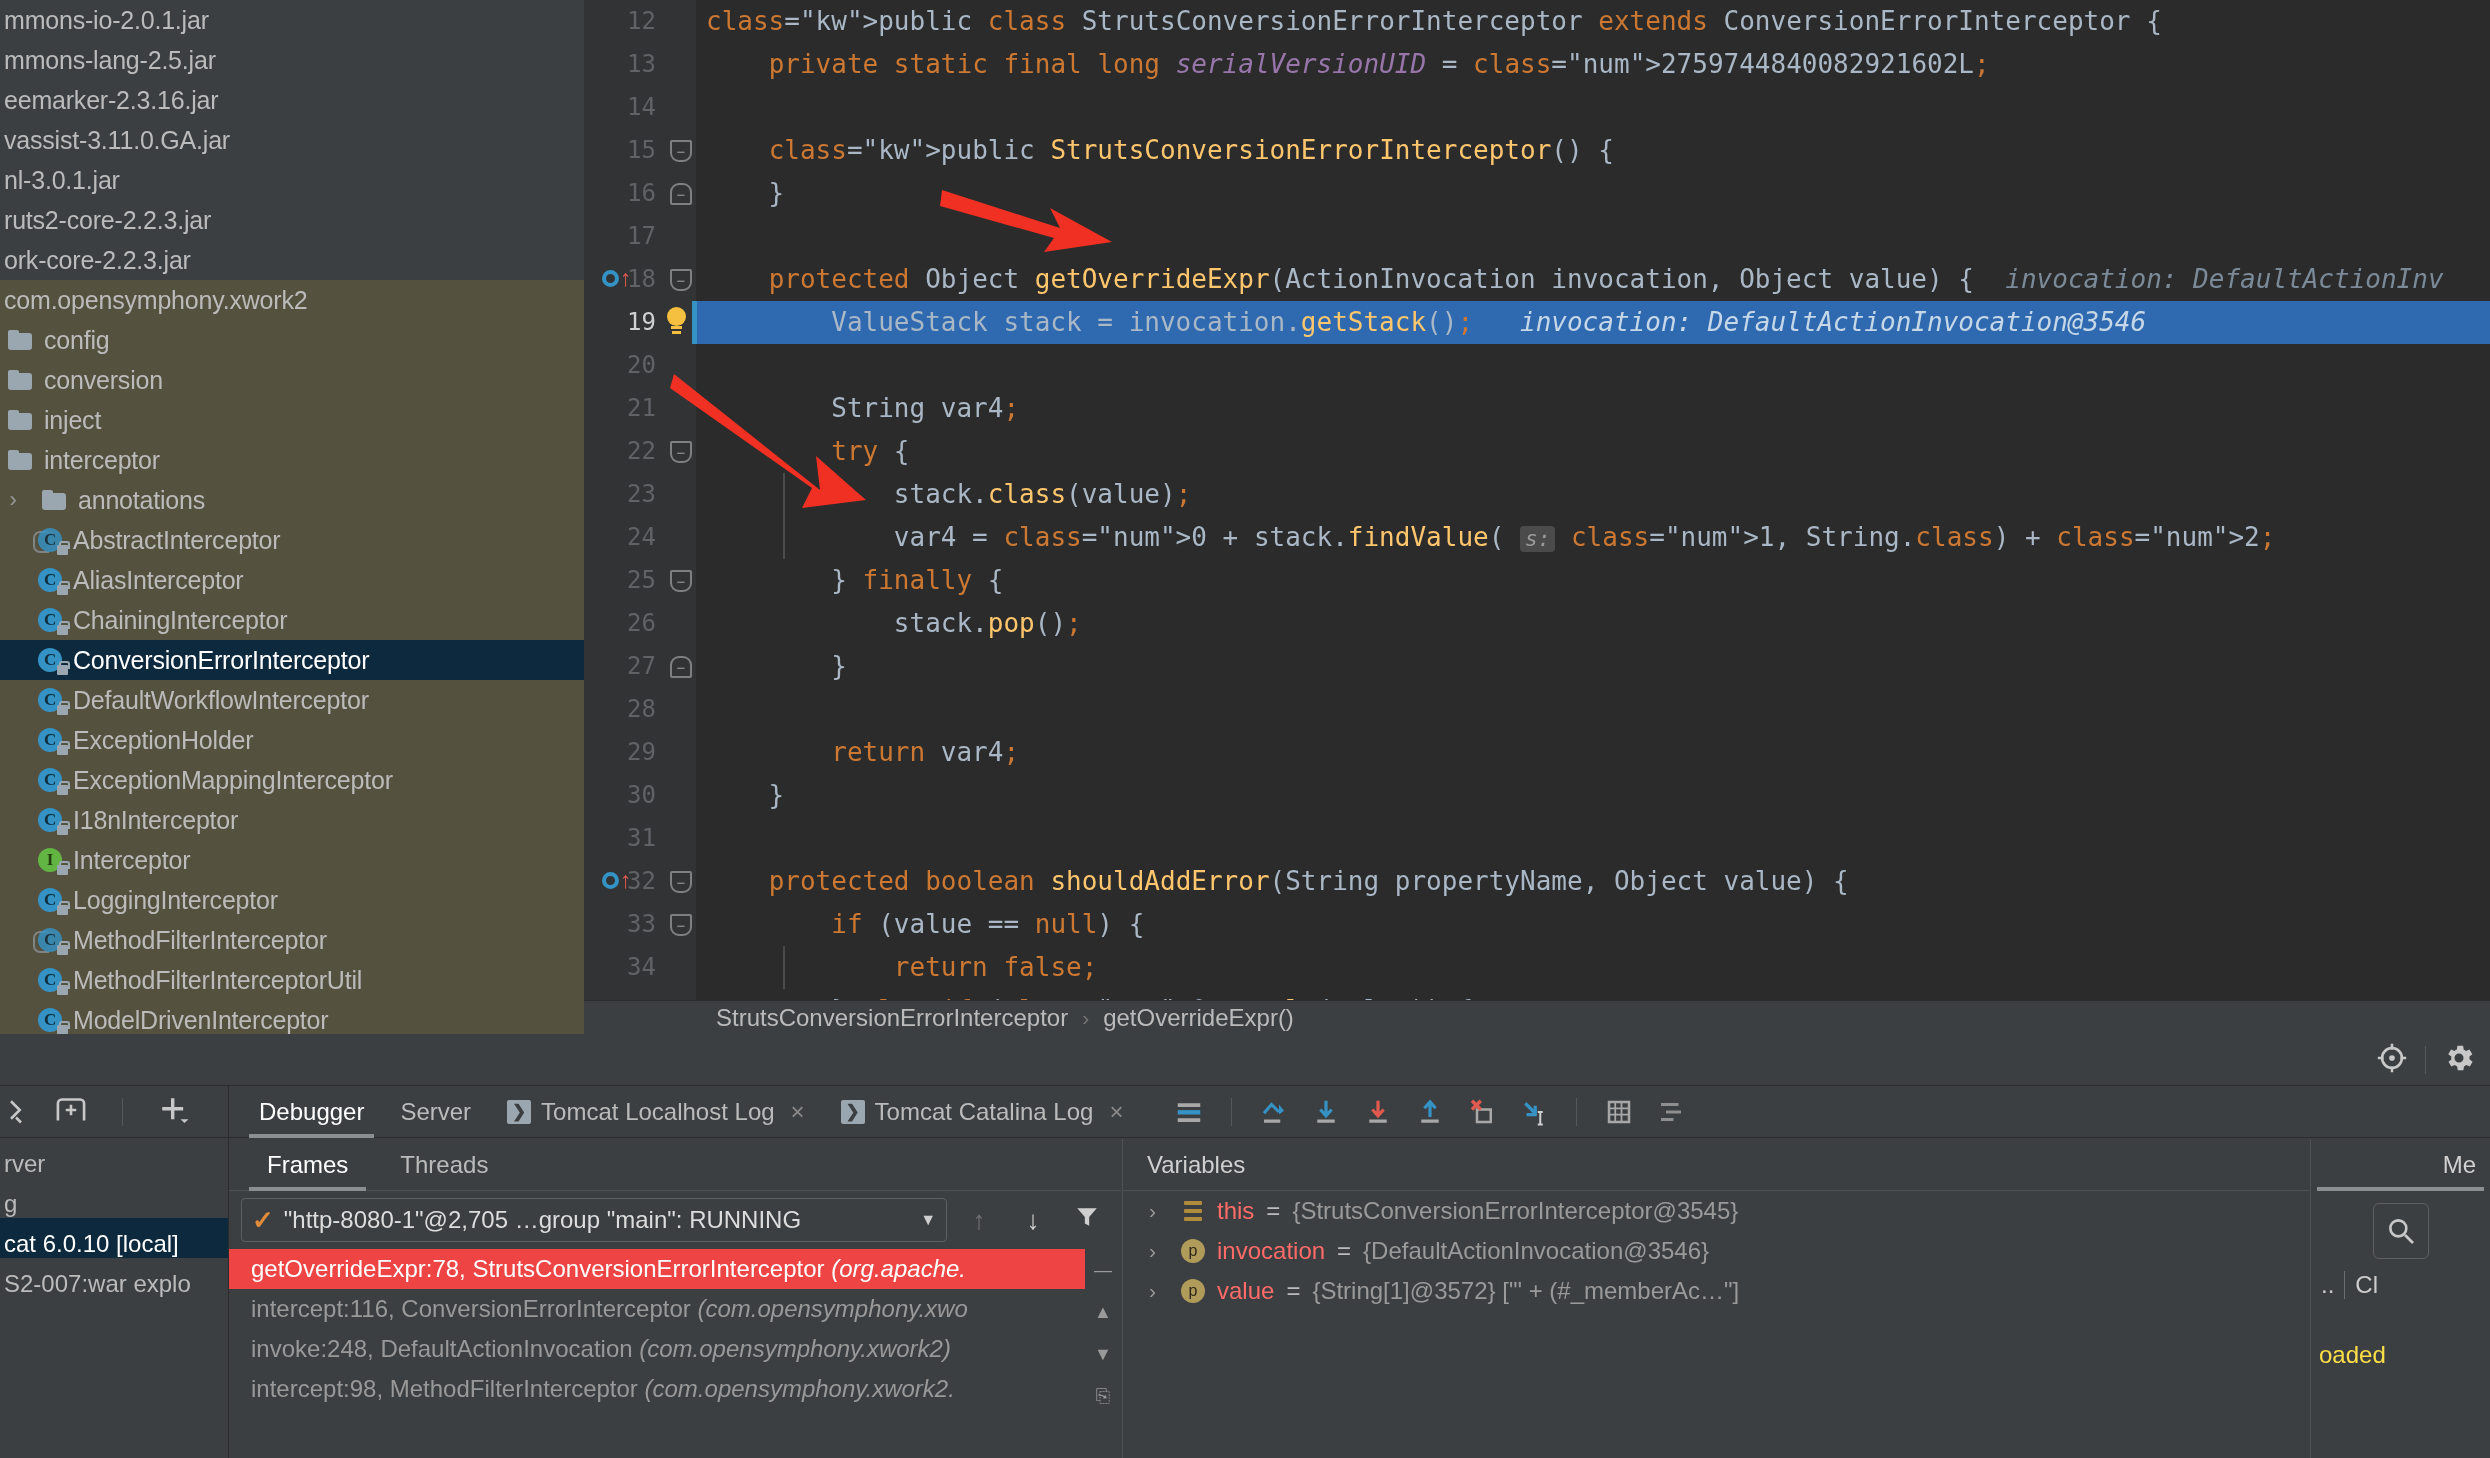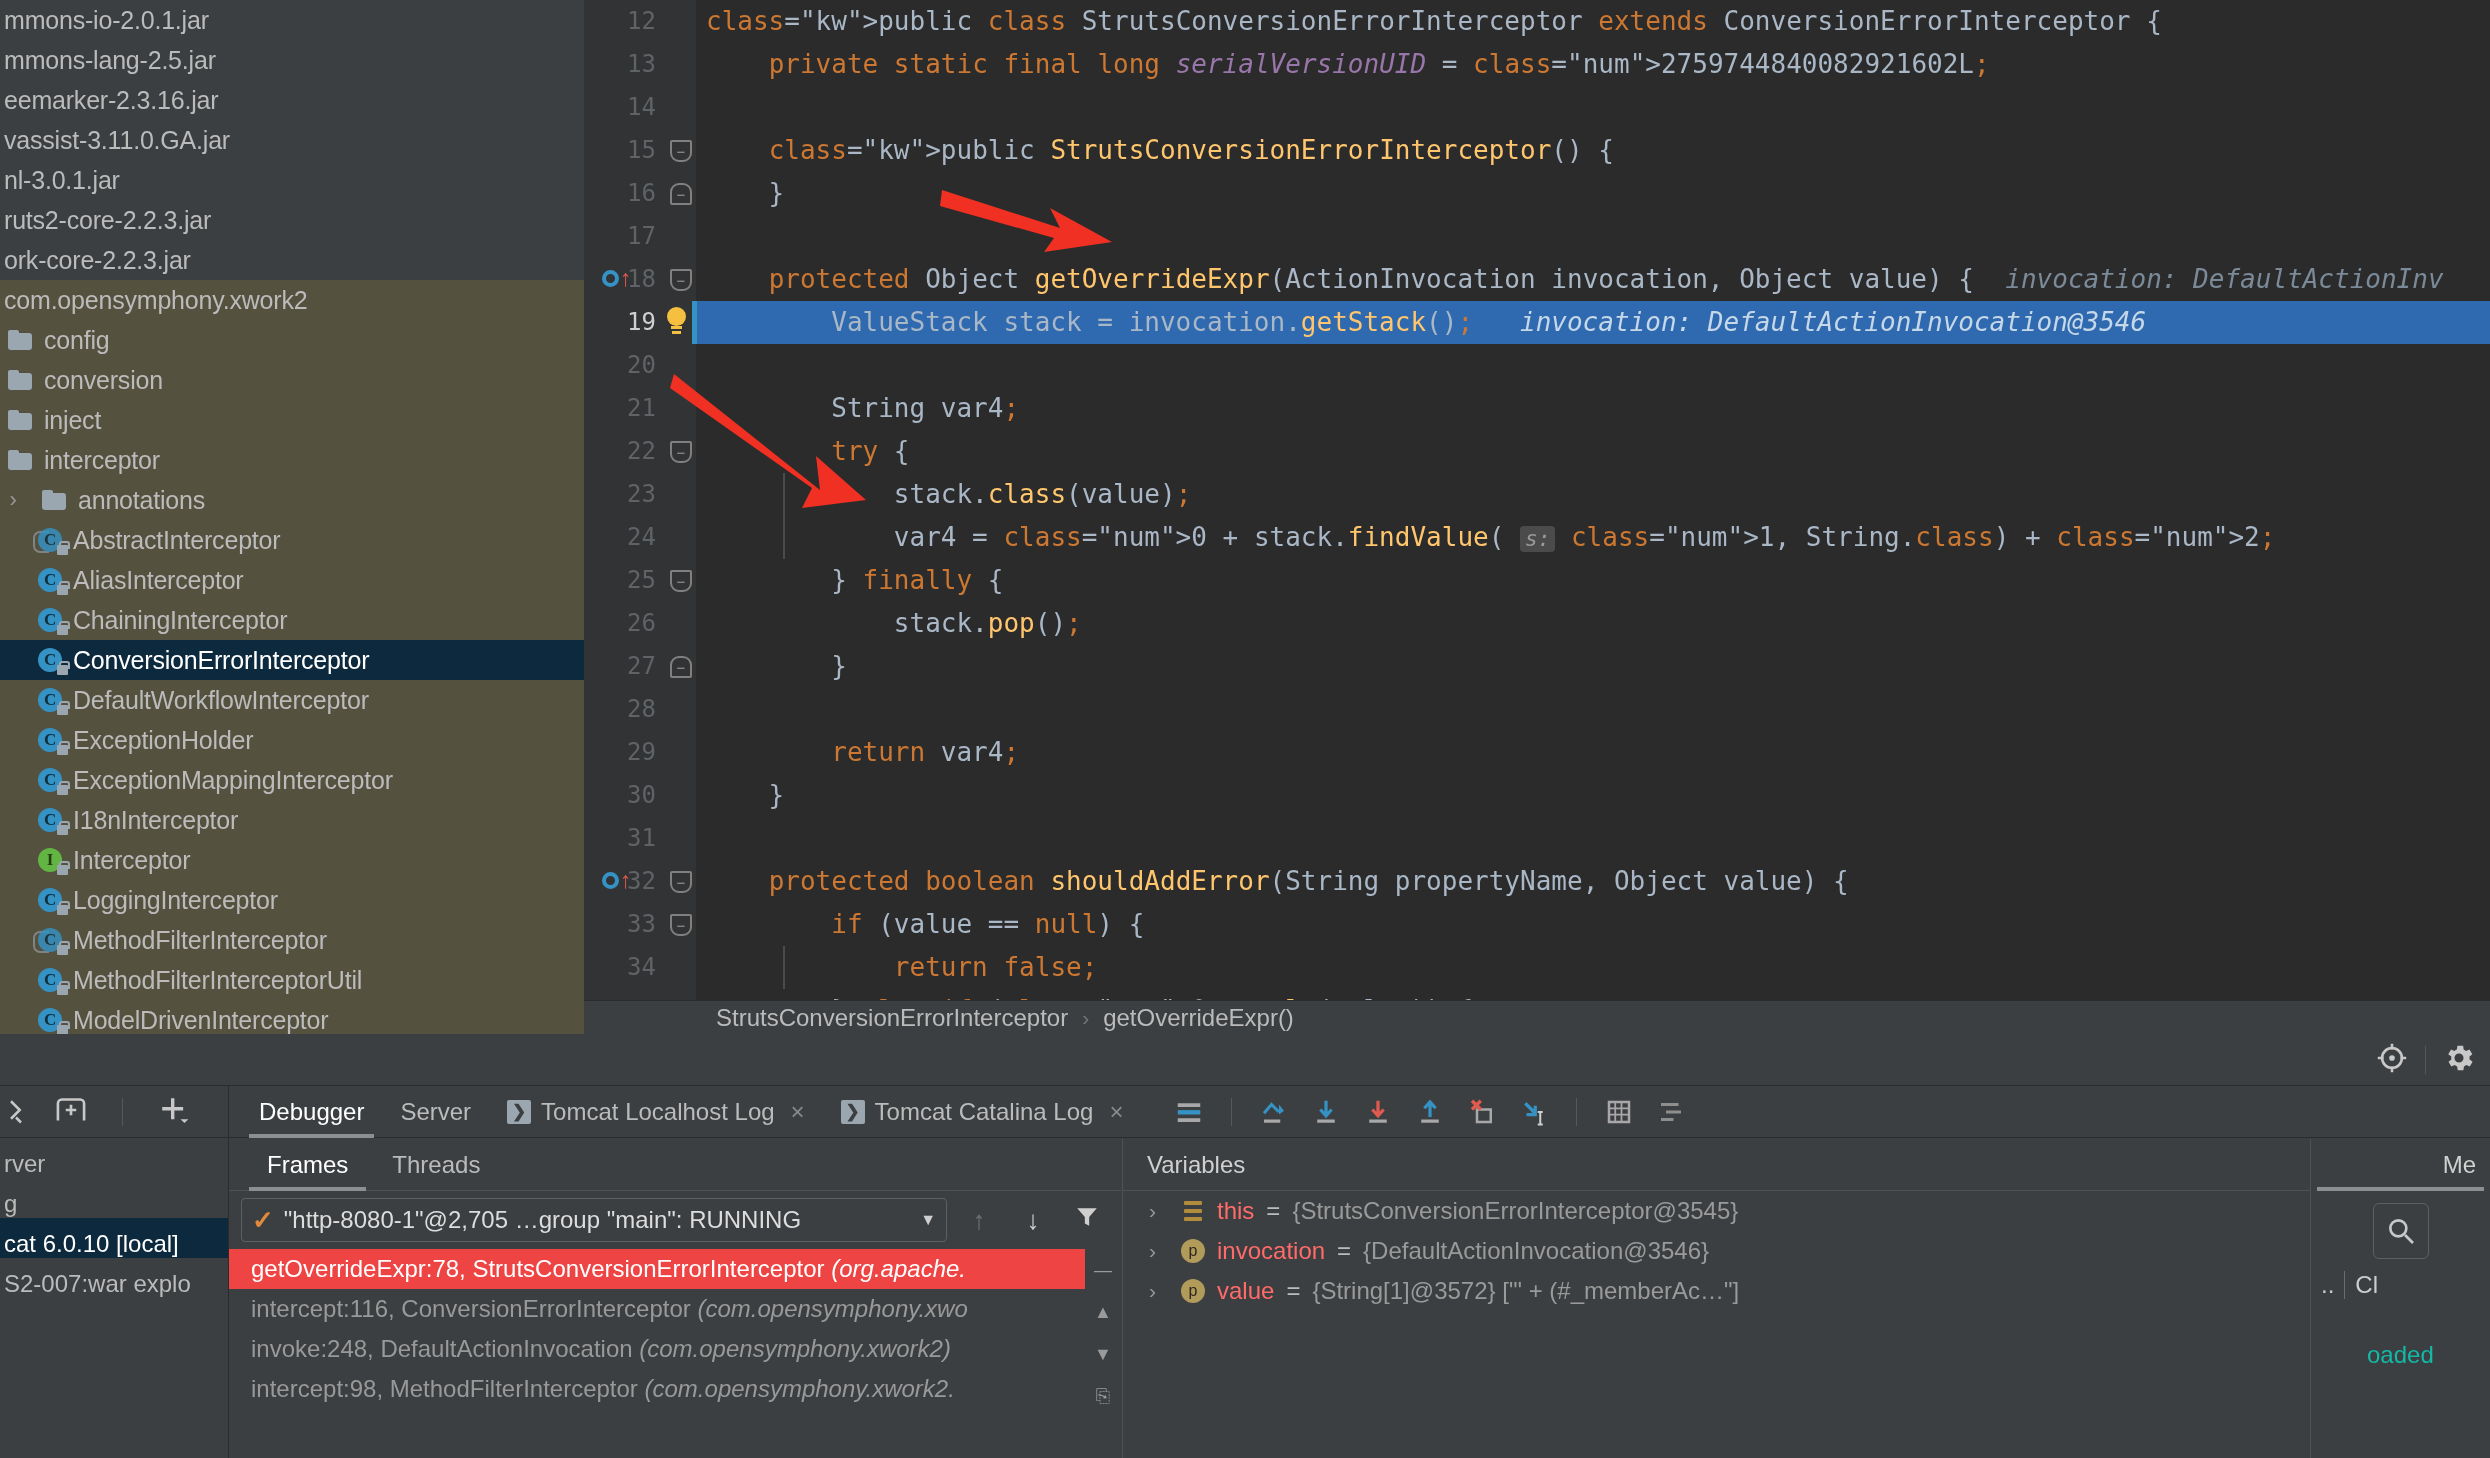--- a/index.html
+++ b/index.html
@@ -188,21 +188,21 @@
     display:flex; align-items:center; justify-content:center;
     font-size:17px; margin-right:10px; border-radius:2px; font-weight:bold;
   }
   .close-x { color:#8a8a8a; font-size:24px; margin-left:16px; }
 
   .dbg-toolbar { display:flex; align-items:center; gap:0px; margin-left:22px; }
   .tb-ico { width:52px; height:52px; display:flex; align-items:center; justify-content:center; }
 
   
   .frames { position:absolute; left:0; top:53px; width:892px; bottom:0; }
-  .sub-tabs { height:52px; display:flex; align-items:center; padding-left:20px; gap:8px; border-bottom:1px solid #4e5254; }
+  .sub-tabs { height:52px; display:flex; align-items:center; padding-left:20px; gap:16px; border-bottom:1px solid #4e5254; }
   .stab { font-size:24px; color:#bbbbbb; padding:0 18px; height:52px; display:flex; align-items:center; position:relative; }
   .stab.active { color:#ffffff; }
   .stab.active:after { content:""; position:absolute; left:0px; right:0px; bottom:0; height:4px; background:#8c8f91; }
 
   .thread-row { height:58px; display:flex; align-items:center; padding:0 12px; gap:10px; }
   .thread-combo {
     flex:1; height:44px; border:1px solid #5e6060; border-radius:4px;
     display:flex; align-items:center; padding:0 10px; gap:10px;
     font-size:24px; color:#dddddd; white-space:nowrap; overflow:hidden;
   }
@@ -240,21 +240,21 @@
 
   
   .memcol { position:absolute; right:0; top:53px; width:180px; bottom:0; border-left:1px solid #4e5254; }
   .mem-head { height:52px; display:flex; align-items:center; justify-content:flex-end; padding-right:14px; font-size:24px; color:#d0d0d0; position:relative;}
   .mem-head:after { content:""; position:absolute; left:6px; right:6px; bottom:0; height:4px; background:#8c8f91; }
   .mem-search {
     width:56px; height:56px; margin:12px auto 0 auto; border:1px solid #5e6060; border-radius:6px;
     display:flex; align-items:center; justify-content:center;
   }
   .mem-sub { height:52px; display:flex; align-items:center; gap:10px; padding-left:10px; font-size:24px; color:#cccccc; }
-  .mem-note { padding:30px 0 0 8px; font-size:24px; color:#14b8a6; white-space:nowrap;margin-left:48px;}
+  .mem-note { padding:30px 0 0 8px; font-size:24px; color:#fde047; white-space:nowrap;}
 
   
   .arrow-svg { position:absolute; pointer-events:none; }
 </style>
 </head>
 <body>
 
 <div class="app">
 
   <div class="top-region">

